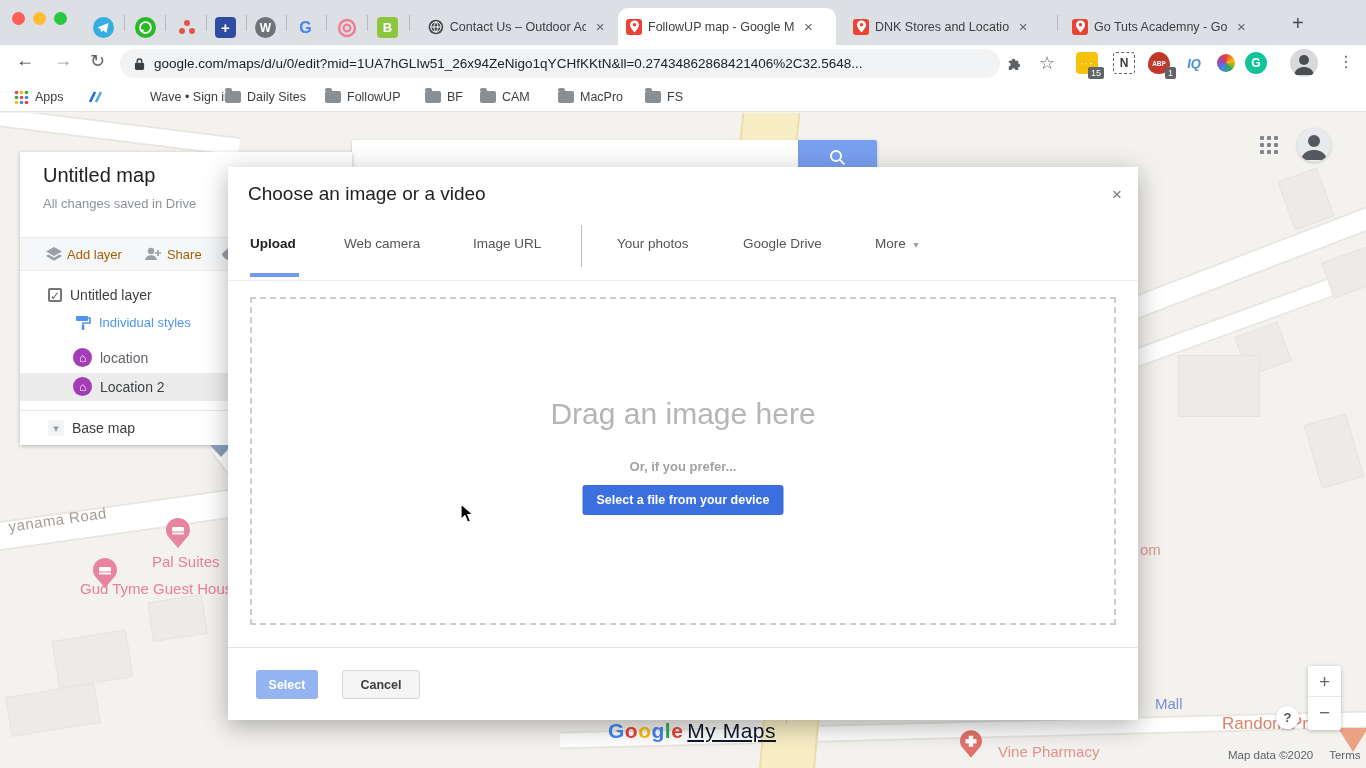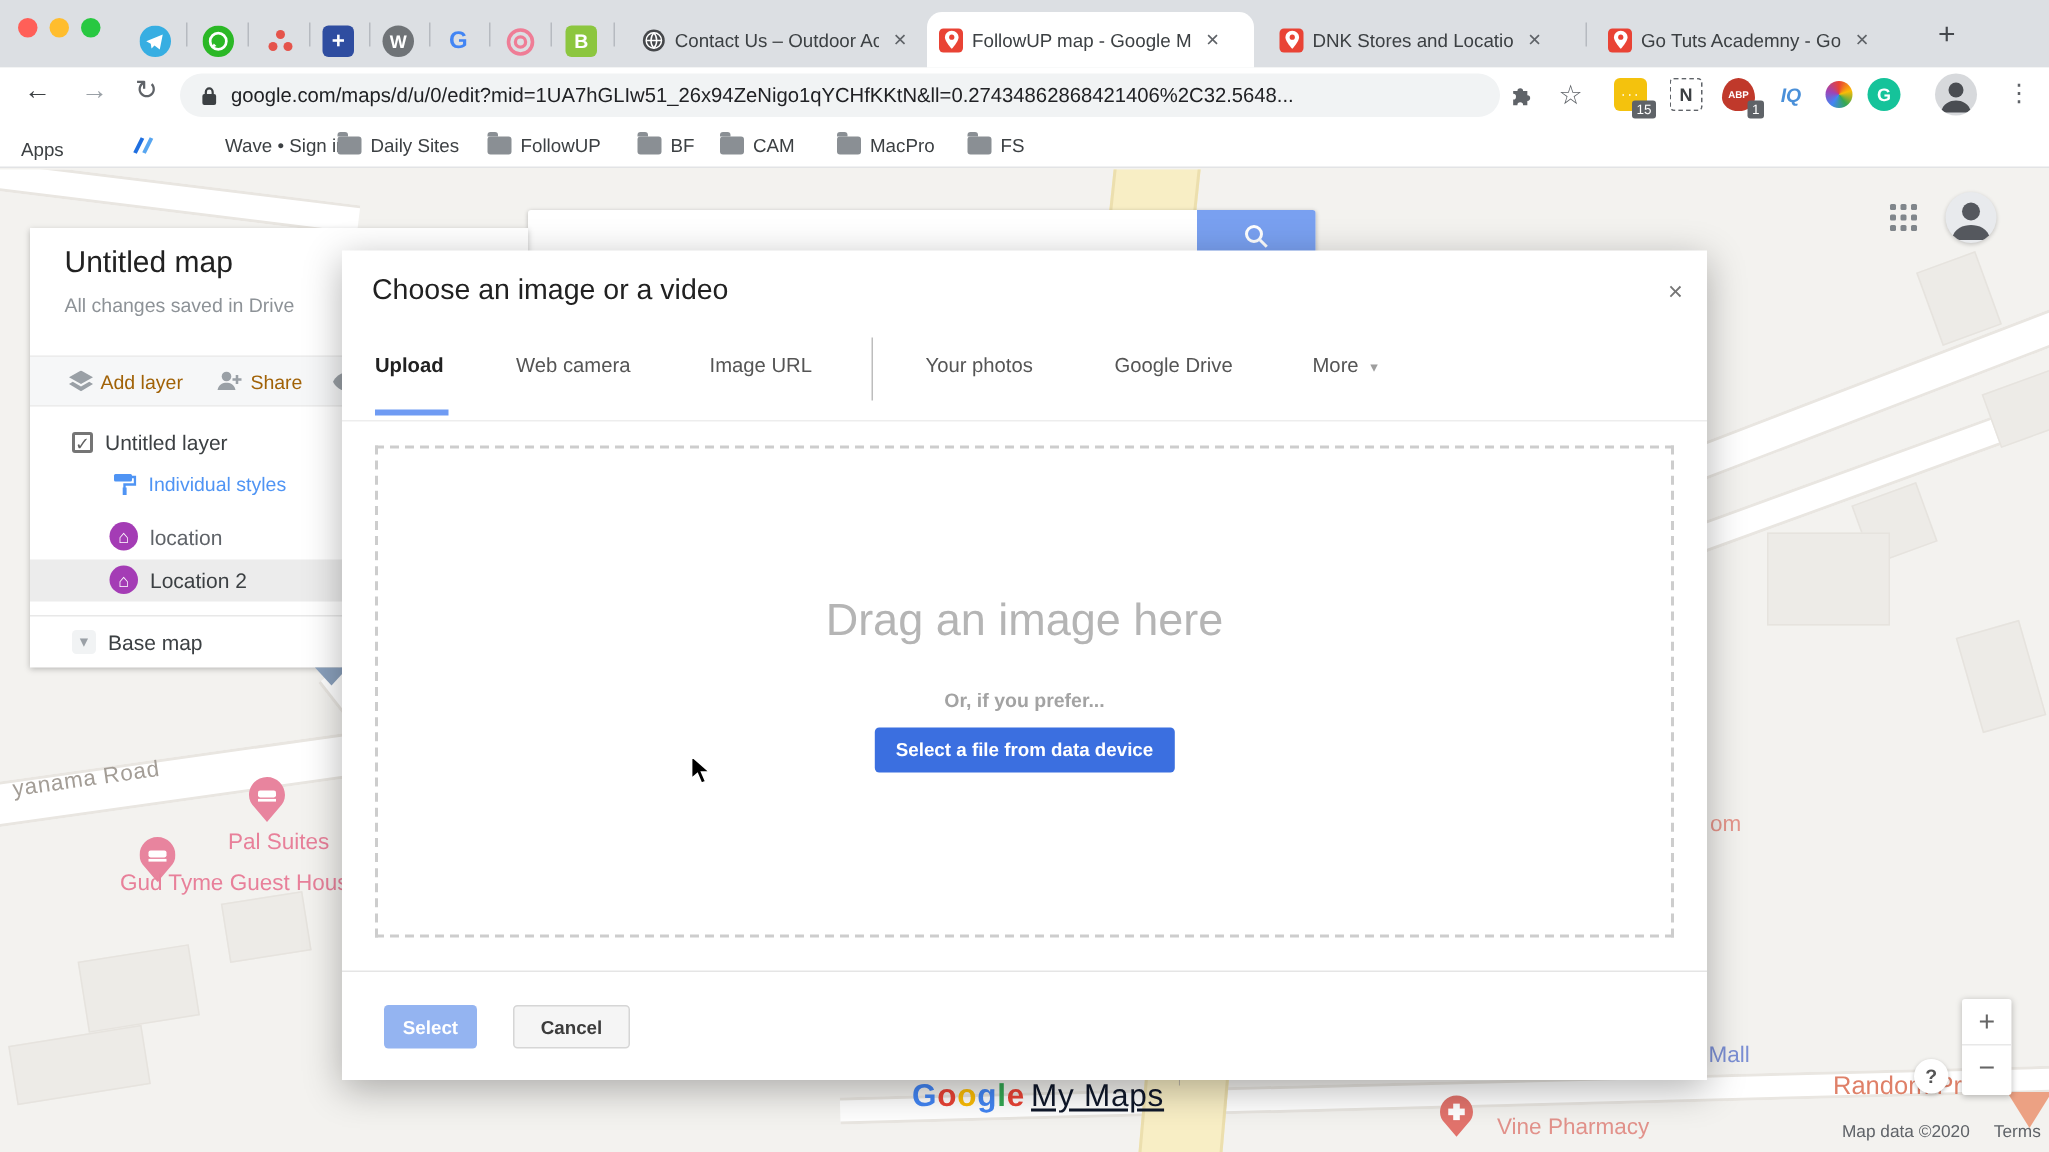--- a/index.html
+++ b/index.html
@@ -233,21 +233,21 @@
     <span class="ext" style="left:1290px;width:28px;height:28px;top:4px;border-radius:50%;background:#d7d9dc;overflow:hidden;">
       <svg width="28" height="28" viewBox="0 0 28 28">
           <circle cx="14" cy="11" r="5" fill="#4a4d52"></circle>
           <path d="M4 26c1-6 6-8 10-8s9 2 10 8z" fill="#4a4d52"></path>
         </svg>
     </span>
     <span class="navbtn" style="left:1338px;font-size:16px;top:7px;">⋮</span>
   </div>
 
   <div id="bmbar">
-    <div class="bm" style="left:14px;flex-direction:column;">
+    <div class="bm" style="left:14px;">
       <svg width="15" height="15" viewBox="0 0 15 15">
         <circle cx="2.5" cy="2.5" r="1.8" fill="#e94335"></circle>
           <circle cx="7.5" cy="2.5" r="1.8" fill="#fbbc05"></circle>
           <circle cx="12.5" cy="2.5" r="1.8" fill="#34a853"></circle>
         <circle cx="2.5" cy="7.5" r="1.8" fill="#34a853"></circle>
           <circle cx="7.5" cy="7.5" r="1.8" fill="#e94335"></circle>
           <circle cx="12.5" cy="7.5" r="1.8" fill="#4285f4"></circle>
         <circle cx="2.5" cy="12.5" r="1.8" fill="#fbbc05"></circle>
           <circle cx="7.5" cy="12.5" r="1.8" fill="#4285f4"></circle>
           <circle cx="12.5" cy="12.5" r="1.8" fill="#e94335"></circle>
@@ -318,21 +318,21 @@
     <div class="maplabel" style="left:152px;top:440px;color:#e8809a;font-size:15px;">Pal Suites</div>
 
     <svg class="pin" style="left:93px;top:445px;" viewBox="0 0 24 30">
         <path d="M12 0C5.4 0 0 5.4 0 12c0 3.3 1.4 6 3.5 8L12 30l8.5-10c2.1-2 3.5-4.7 3.5-8C24 5.4 18.6 0 12 0z" fill="#e8849e"></path>
         <rect x="6" y="9" width="12" height="4.6" rx="1.4" fill="#fff"></rect>
         <rect x="6" y="14.6" width="12" height="1.8" fill="#fff"></rect>
       </svg>
     <div class="maplabel" style="left:80px;top:467px;color:#e8809a;font-size:15px;">Gud Tyme Guest Hous</div>
 
     <div class="maplabel" style="left:1140px;top:428px;color:#e5958b;font-size:15px;">om</div>
-    <div class="maplabel" style="left:1139px;top:582px;color:#7b8fd4;font-size:15px;">Mall</div>
+    <div class="maplabel" style="left:1139px;top:582px;color:#7b8fd4;font-size:15px;padding-left:16px;">Mall</div>
 
     <svg class="pin" style="left:960px;top:617px;width:22px;height:28px;" viewBox="0 0 24 30">
         <path d="M12 0C5.4 0 0 5.4 0 12c0 3.3 1.4 6 3.5 8L12 30l8.5-10c2.1-2 3.5-4.7 3.5-8C24 5.4 18.6 0 12 0z" fill="#e2736c"></path>
         <rect x="9.6" y="6" width="4.8" height="12" fill="#fff"></rect>
         <rect x="6" y="9.6" width="12" height="4.8" fill="#fff"></rect>
       </svg>
     <div class="maplabel" style="left:998px;top:630px;color:#e2928b;font-size:15px;">Vine Pharmacy</div>
 
     <div class="maplabel" style="left:1222px;top:601px;color:#df8068;font-size:17px;">Random Prox</div>
     <div class="abs" style="left:1338px;top:615px;width:0;height:0;border-left:15px solid transparent;border-right:15px solid transparent;border-top:24px solid #eca183;"></div>
@@ -447,21 +447,21 @@
       <span class="dtab" style="left:647px;">
         <span>More</span>
         <span style="color:#9e9e9e;font-size:10px;margin-left:4px;">▾</span>
       </span>
       <div id="tabunderline"></div>
       <div id="dlgheaderline"></div>
 
       <div id="dropzone">
         <div id="dz-head">Drag an image here</div>
         <div id="dz-sub">Or, if you prefer...</div>
-        <button id="dz-btn">Select a file from data device</button>
+        <button id="dz-btn">Select a file from your device</button>
       </div>
 
       <div id="dlgfootline"></div>
       <button id="btn-select">Select</button>
       <button id="btn-cancel">Cancel</button>
     </div>
 
     <svg id="cursor" width="15" height="21" viewBox="0 0 15 21">
       <path d="M1 1v15.2l3.9-3.4 2.7 6.4 2.9-1.2-2.7-6.3h5.4z" fill="#000" stroke="#fff" stroke-width="1.2"></path>
     </svg>

